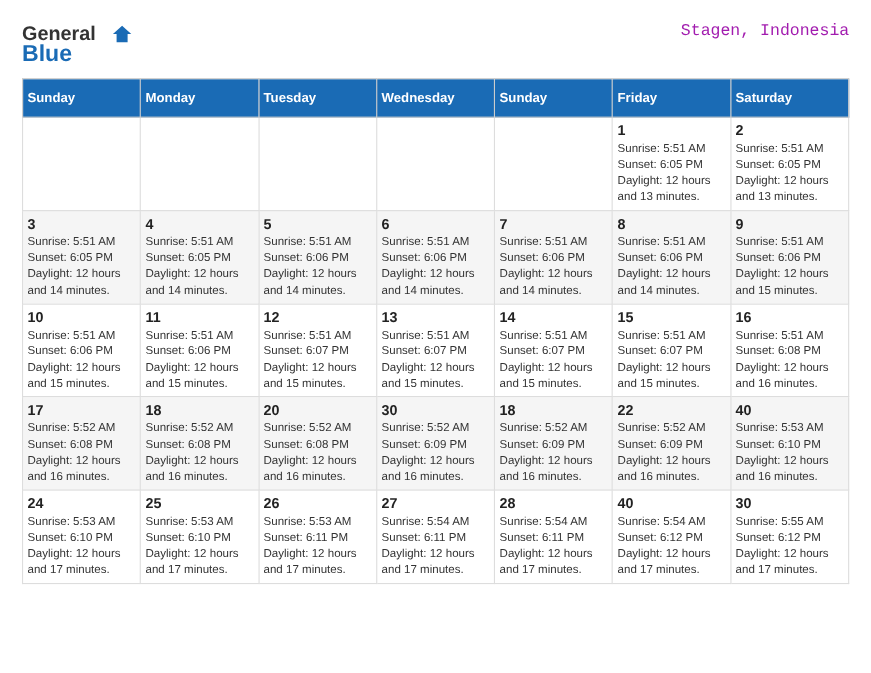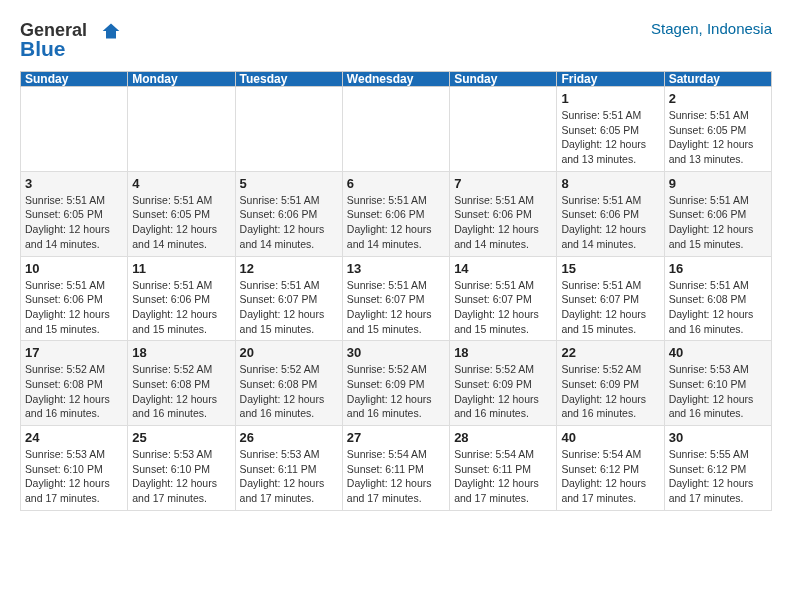--- a/index.html
+++ b/index.html
@@ -34,31 +34,32 @@
     .title-block {
       text-align: right;
     }
     .month-title {
       font-size: 32px;
       font-weight: normal;
       color: #222;
     }
     .location {
       font-size: 15px;
-      color: #0369a1;
+      color: #a21caf;
+      font-family: Liberation Mono, monospace;
     }
     .calendar {
       width: 100%;
       border-collapse: collapse;
       font-size: 11px;
     }
     .calendar thead th {
       background: #1a6bb5;
       color: #fff;
-      padding: 0 4px;
+      padding: 10px 4px;
       text-align: left;
       font-size: 12px;
       font-weight: bold;
       border: 1px solid #ccc;
     }
     .calendar tbody td {
       vertical-align: top;
       padding: 4px;
       border: 1px solid #ddd;
       width: 14.28%;

